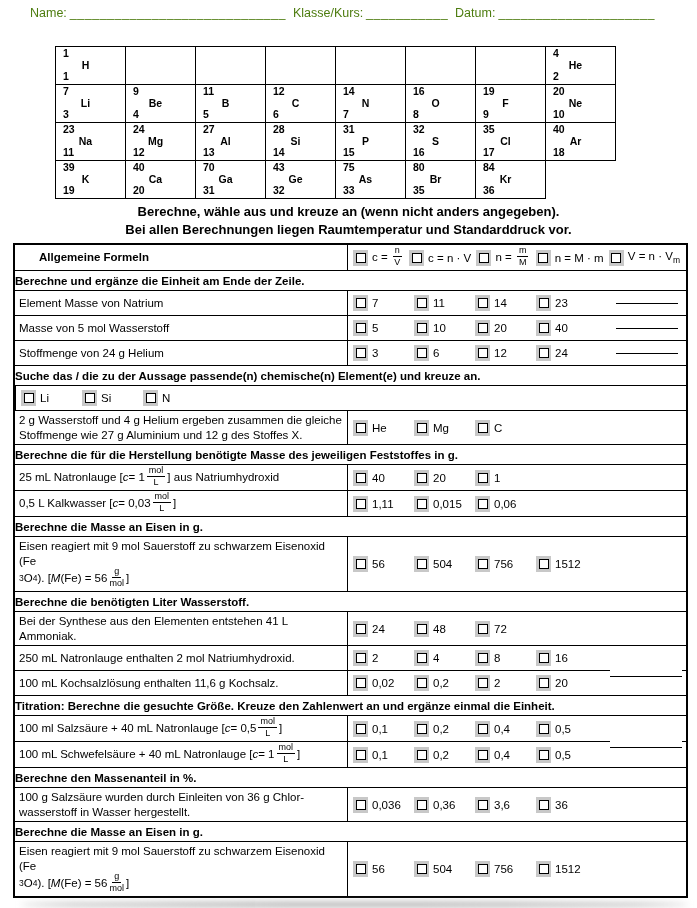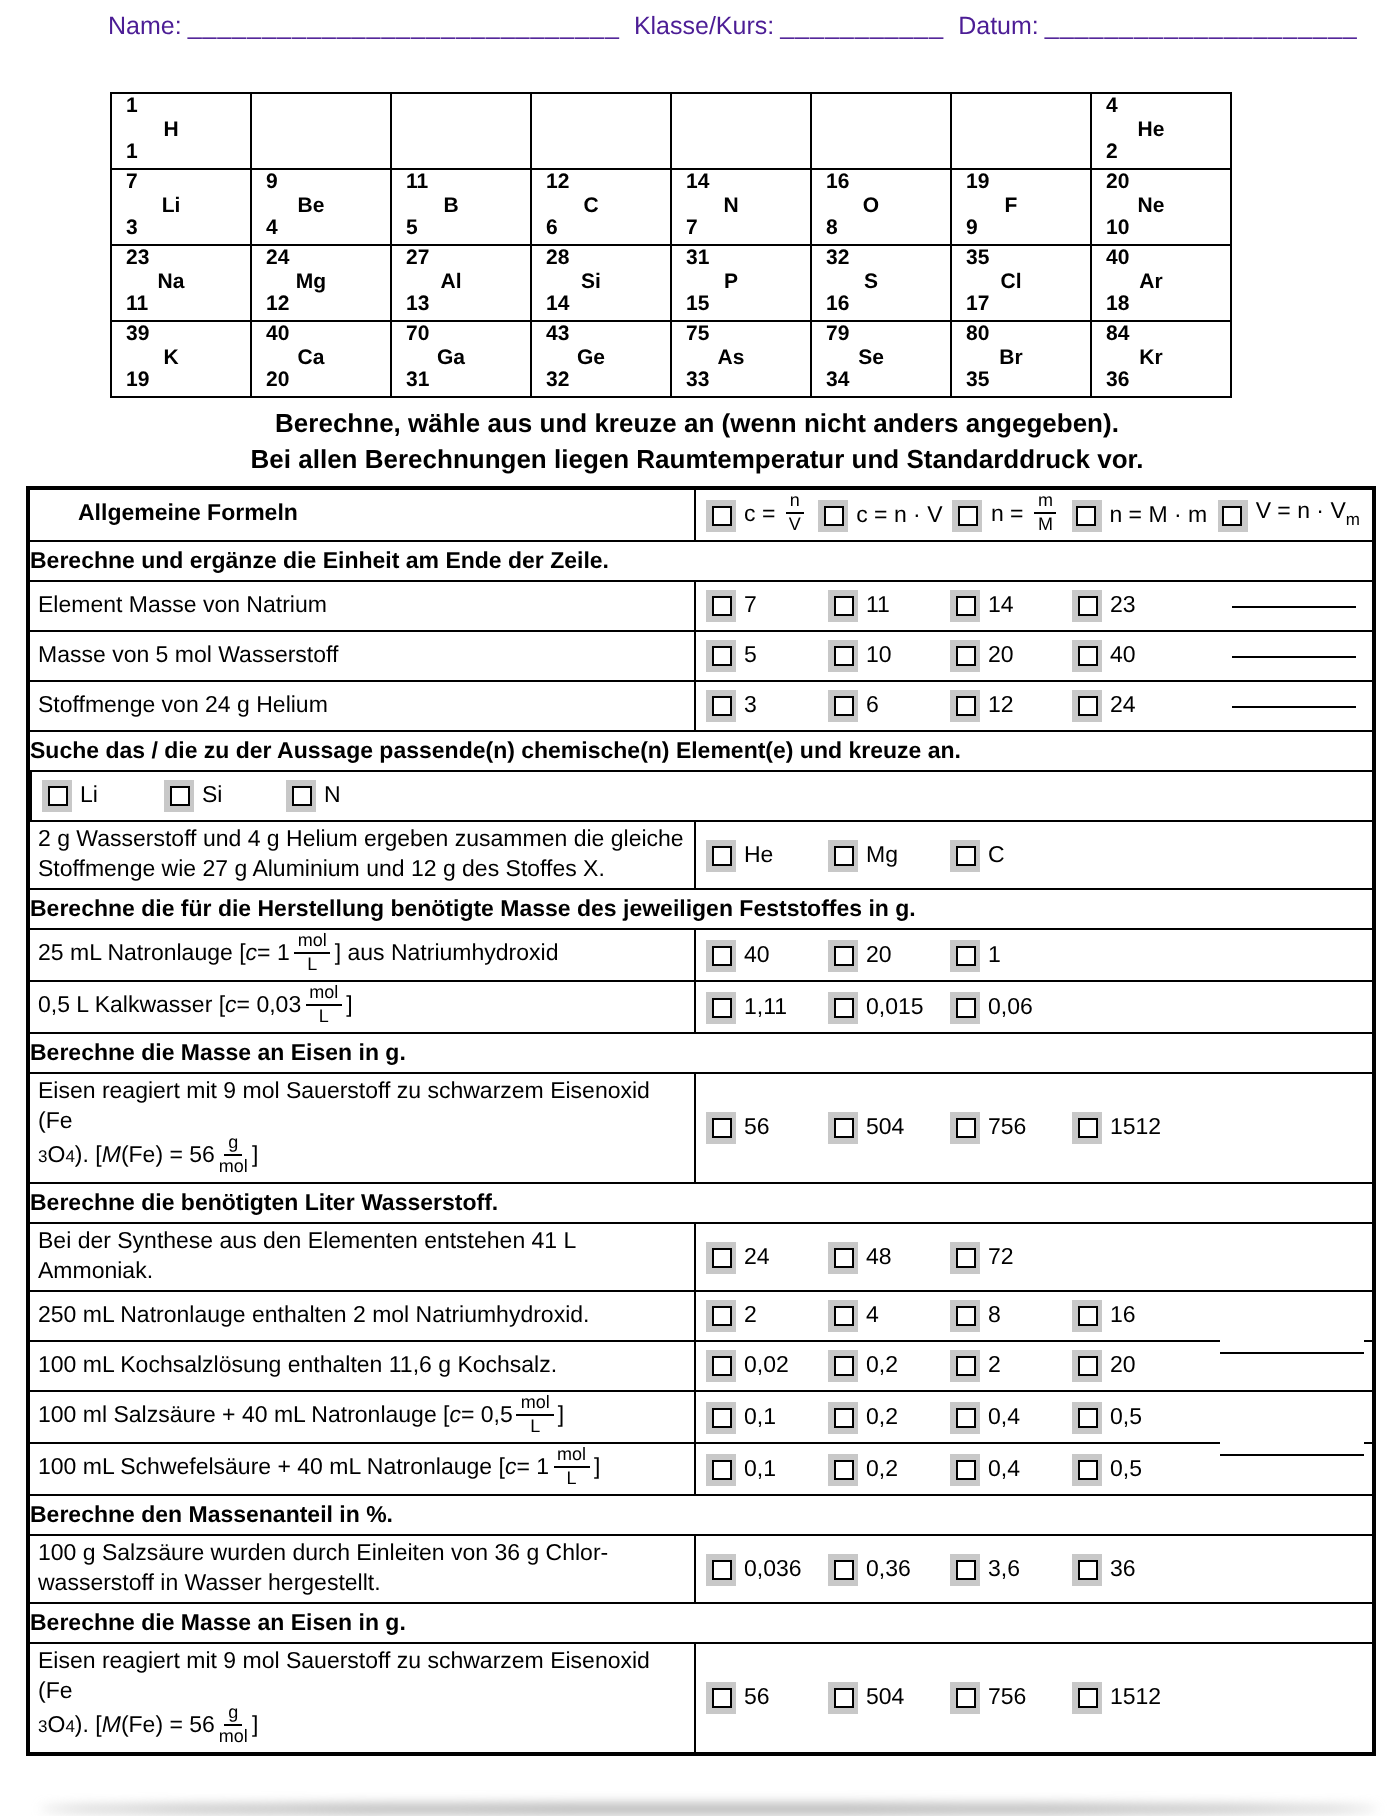--- a/index.html
+++ b/index.html
@@ -1,21 +1,21 @@
 <!DOCTYPE html>
 <html><head>
 <meta charset="utf-8">
 <style>
   html,body{margin:0;padding:0;background:#fff;}
   .page{position:relative;width:697px;height:908px;background:#fff;overflow:hidden;
         font-family:"Liberation Sans",sans-serif;color:#000;}
 
   
-  .top-header{position:absolute;top:6px;left:30px;right:6px;color:#4c1d95;
-              font-size:12.5px;white-space:nowrap;margin-left:24px;}
+  .top-header{position:absolute;top:6px;left:30px;right:6px;color:#4d7c0f;
+              font-size:12.5px;white-space:nowrap;}
   .top-header .lbl{margin-right:3px;}
   .top-header .gap{margin-left:7px;}
   .blankline{letter-spacing:0.5px;}
 
   
   .ptable{position:absolute;top:46px;left:55px;display:grid;
           grid-template-columns:repeat(8,70px);grid-auto-rows:38px;
           border-top:1.5px solid #000;border-left:1.5px solid #000;}
   .pt-cell{border-right:1.5px solid #000;border-bottom:1.5px solid #000;
            font-size:10.5px;font-weight:bold;line-height:11.5px;padding-top:1px;box-sizing:border-box;}
@@ -182,25 +182,20 @@
         <div class="pt-mass">43</div>
         <div class="pt-sym">Ge</div>
         <div class="pt-num">32</div>
       </div>
       <div class="pt-cell">
         <div class="pt-mass">75</div>
         <div class="pt-sym">As</div>
         <div class="pt-num">33</div>
       </div>
       <div class="pt-cell">
-        <div class="pt-mass">79</div>
-        <div class="pt-sym">Se</div>
-        <div class="pt-num">34</div>
-      </div>
-      <div class="pt-cell">
         <div class="pt-mass">80</div>
         <div class="pt-sym">Br</div>
         <div class="pt-num">35</div>
       </div>
       <div class="pt-cell">
         <div class="pt-mass">84</div>
         <div class="pt-sym">Kr</div>
         <div class="pt-num">36</div>
       </div>
     </div>
@@ -501,20 +496,21 @@
             <span class="cb"></span>
             <span>2</span>
           </span>
           <span class="opt">
             <span class="cb"></span>
             <span>20</span>
           </span>
         </div>
         <span class="blank-straddle"></span>
       </div>
+      <div class="wrow row-section"><span>Titration: Berechne die gesuchte Größe. Kreuze den Zahlenwert an und ergänze einmal die Einheit.</span></div>
       <div class="wrow">
         <div class="qcell">
           <span class="seg-text">100 ml Salzsäure + 40 mL Natronlauge [</span>
           <span class="seg-italic">c</span>
           <span class="seg-text"> = 0,5 </span>
           <span class="frac">
             <span class="num">mol</span>
             <span class="den">L</span>
           </span>
           <span class="seg-text">]</span>

